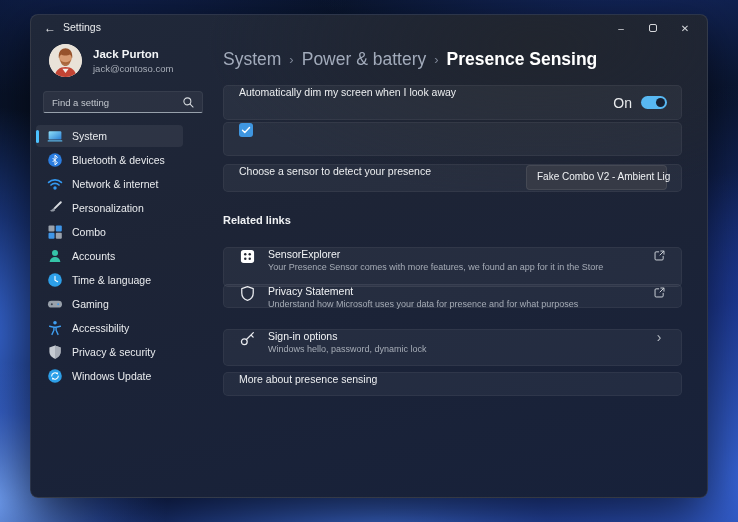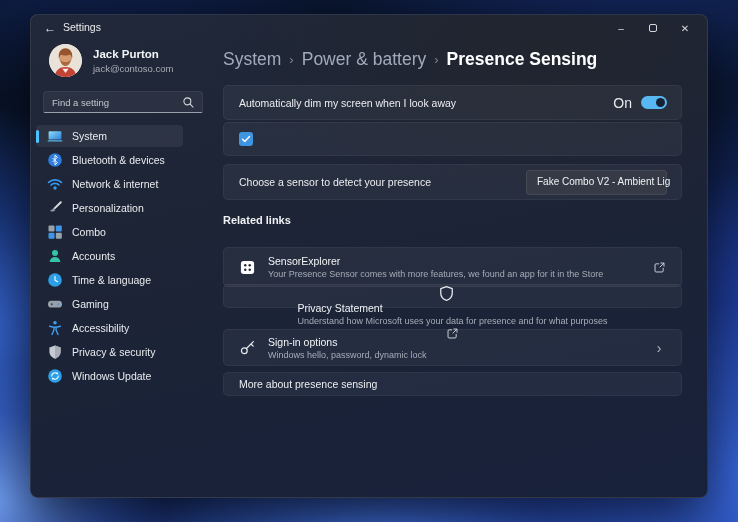--- a/index.html
+++ b/index.html
@@ -61,50 +61,50 @@
   .nav-item.selected .nav-pill { display:block; }
   .nav-ico { width:16px; height:16px; margin-right:9px; flex:0 0 16px; }
   .nav-label { font-size:10.5px; color:#e9ebee; white-space:nowrap; }
   .breadcrumb { position:absolute; left:192px; top:32px; height:24px; display:flex; align-items:center; gap:8px; font-size:17.5px; }
   .crumb-dim { color:#a2abbb; }
   .crumb-sep { color:#7d8696; font-size:13px; padding-top:1px; }
   .crumb-cur { color:#ffffff; font-weight:bold; }
 
   .card { position:absolute; left:192px; width:459px;
     background:rgba(255,255,255,.048); border:1px solid rgba(255,255,255,.05);
-    border-radius:5px; display:flex; align-items:center; }
+    border-radius:5px; display:flex; }
   .card-label { font-size:10.5px; color:#eceef0; }
   .sub-label { font-size:9px; color:#a6acb6; margin-top:2px; }
 
   .card-toggle { top:70px; height:35px; padding:0 14px 0 15px; justify-content:space-between; }
   .toggle-right { display:flex; align-items:center; gap:9px; }
   .toggle-state { font-size:14px; color:#e8eaec; }
   .toggle { width:26px; height:13px; border-radius:7px; background:#58b8f2; position:relative; }
   .toggle-knob { position:absolute; right:2px; top:2px; width:9px; height:9px; border-radius:50%; background:#172032; }
 
   .card-check { top:107px; height:34px; padding-left:15px; }
   .checkbox { width:14px; height:14px; border-radius:3px; background:#3f96e0;
     display:flex; align-items:center; justify-content:center; margin-right:15px; }
 
-  .card-select { top:149px; height:36px; padding:0 14px 0 15px; justify-content:space-between; }
+  .card-select { top:149px; height:28px; padding:0 14px 0 15px; justify-content:space-between; }
   .dropdown { width:141px; height:25px; background:#363a46; border:1px solid rgba(255,255,255,.08);
     border-radius:4px; display:flex; align-items:center; justify-content:space-between; padding:0 8px 2px 10px; }
   .dropdown-value { font-size:10px; color:#f0f2f4; white-space:nowrap; }
 
   .section-heading { position:absolute; left:192px; top:199px; font-size:11px; font-weight:bold; color:#f0f2f4; }
 
   .card-link { padding:0 15px; }
   .link-ico { width:17px; height:17px; margin-right:12px; flex:0 0 17px; }
   .link-text { flex:1; min-width:0; }
   .link-title { font-size:10.5px; color:#f2f4f6; }
   .trail-ico { width:14px; height:14px; flex:0 0 14px; display:flex; align-items:center; justify-content:center; }
   .chev { font-size:14px; color:#b6bcc4; line-height:1; }
 
   .card-l1 { top:232px; height:40px; }
-  .card-l2 { top:269px; height:24px;flex-direction:column; }
+  .card-l2 { top:269px; height:24px; }
   .card-l3 { top:314px; height:37px; }
   .card-more { top:357px; height:24px; padding-left:15px; }
 </style>
 </head>
 <body>
 
 <div class="stage">
   <div class="window">
 
     <div class="titlebar">

